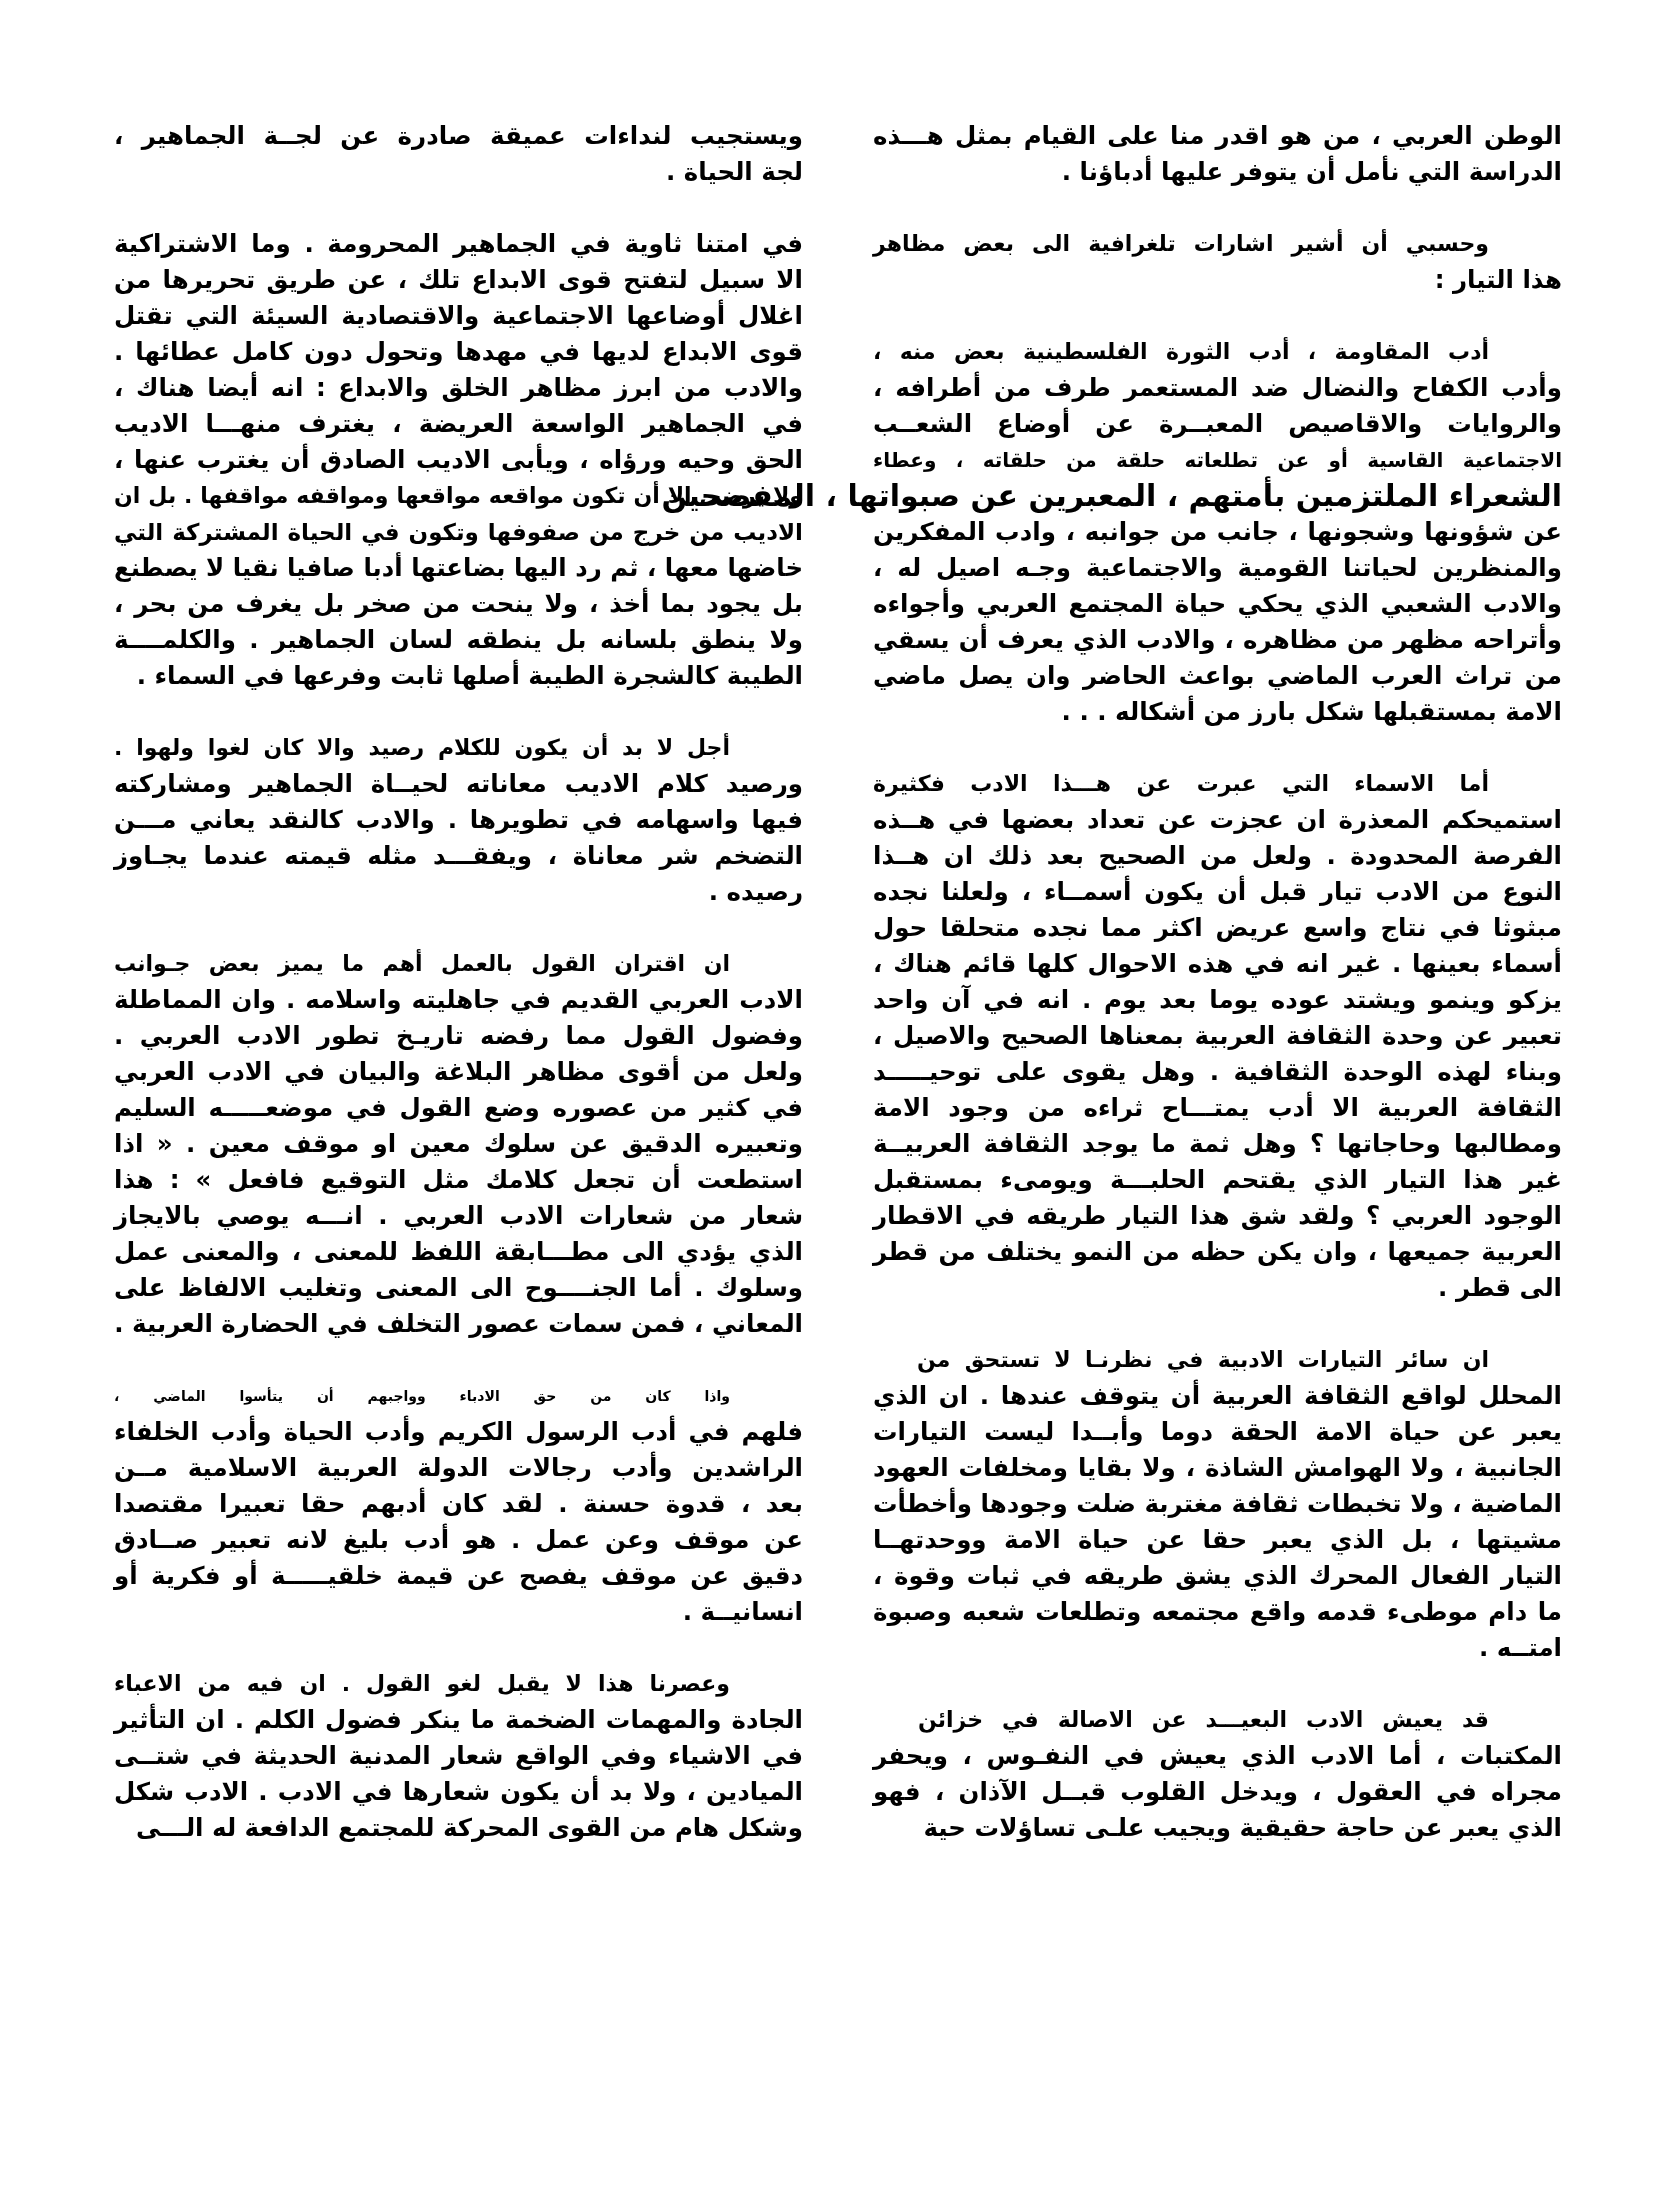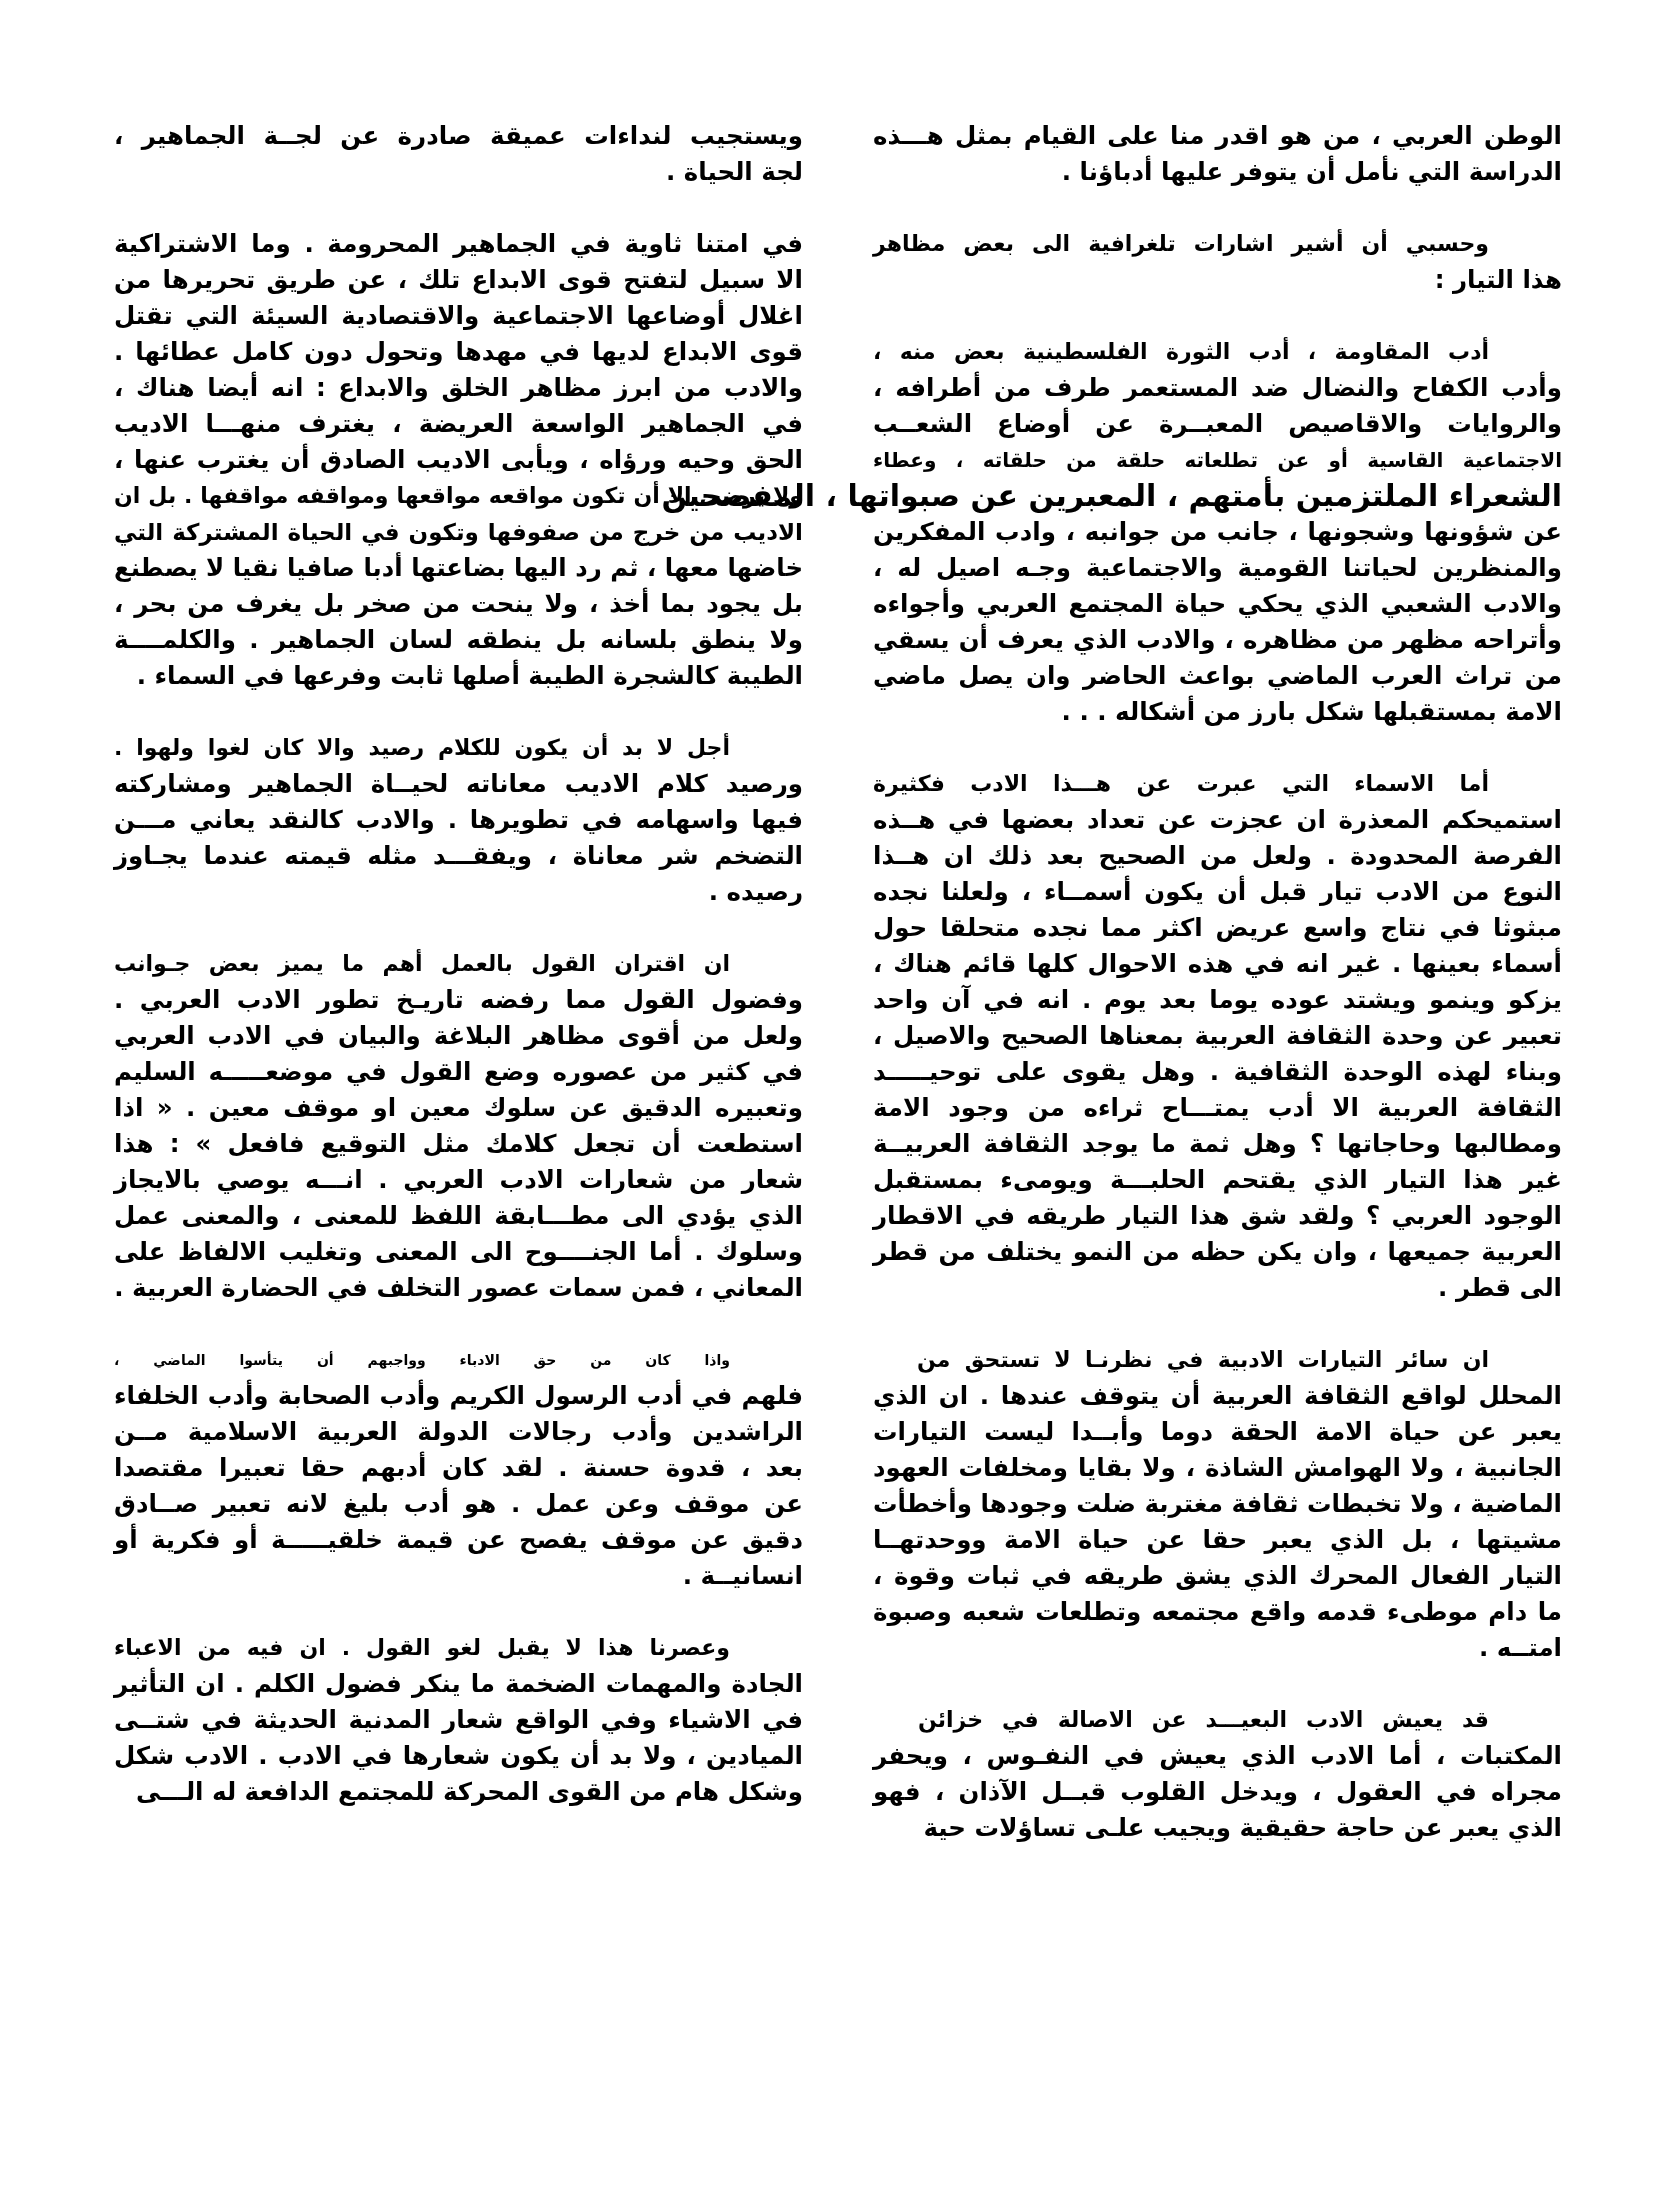--- a/index.html
+++ b/index.html
@@ -102,33 +102,34 @@
       </div>
       <div class="para">
         <span class="line indent" style="font-size: 22px;">أجل لا بد أن يكون للكلام رصيد والا كان لغوا ولهوا .</span>
         <span class="line">ورصيد كلام الاديب معاناته لحيــاة الجماهير ومشاركته</span>
         <span class="line">فيها واسهامه في تطويرها . والادب كالنقد يعاني مـــن</span>
         <span class="line">التضخم شر معاناة ، ويفقـــد مثله قيمته عندما يجـاوز</span>
         <span class="line last">رصيده .</span>
       </div>
       <div class="para">
         <span class="line indent" style="font-size: 22px;">ان اقتران القول بالعمل أهم ما يميز بعض جـوانب</span>
+        <span class="line">الادب العربي القديم في جاهليته واسلامه . وان المماطلة</span>
         <span class="line">وفضول القول مما رفضه تاريـخ تطور الادب العربي .</span>
         <span class="line">ولعل من أقوى مظاهر البلاغة والبيان في الادب العربي</span>
         <span class="line">في كثير من عصوره وضع القول في موضعـــــه السليم</span>
         <span class="line">وتعبيره الدقيق عن سلوك معين او موقف معين . « اذا</span>
         <span class="line">استطعت أن تجعل كلامك مثل التوقيع فافعل » : هذا</span>
         <span class="line">شعار من شعارات الادب العربي . انـــه يوصي بالايجاز</span>
         <span class="line">الذي يؤدي الى مطـــابقة اللفظ للمعنى ، والمعنى عمل</span>
         <span class="line">وسلوك . أما الجنــــوح الى المعنى وتغليب الالفاظ على</span>
         <span class="line last">المعاني ، فمن سمات عصور التخلف في الحضارة العربية .</span>
       </div>
       <div class="para">
         <span class="line indent" style="font-size: 14px;">واذا كان من حق الادباء وواجبهم أن يتأسوا الماضي ،</span>
-        <span class="line">فلهم في أدب الرسول الكريم وأدب الصحابة وأدب الخلفاء</span>
+        <span class="line">فلهم في أدب الرسول الكريم وأدب الحياة وأدب الخلفاء</span>
         <span class="line">الراشدين وأدب رجالات الدولة العربية الاسلامية مــن</span>
         <span class="line">بعد ، قدوة حسنة . لقد كان أدبهم حقا تعبيرا مقتصدا</span>
         <span class="line">عن موقف وعن عمل . هو أدب بليغ لانه تعبير صــادق</span>
         <span class="line">دقيق عن موقف يفصح عن قيمة خلقيـــــة أو فكرية أو</span>
         <span class="line last">انسانيــة .</span>
       </div>
       <div class="para">
         <span class="line indent" style="font-size: 22px;">وعصرنا هذا لا يقبل لغو القول . ان فيه من الاعباء</span>
         <span class="line">الجادة والمهمات الضخمة ما ينكر فضول الكلم . ان التأثير</span>
         <span class="line">في الاشياء وفي الواقع شعار المدنية الحديثة في شتــى</span>

